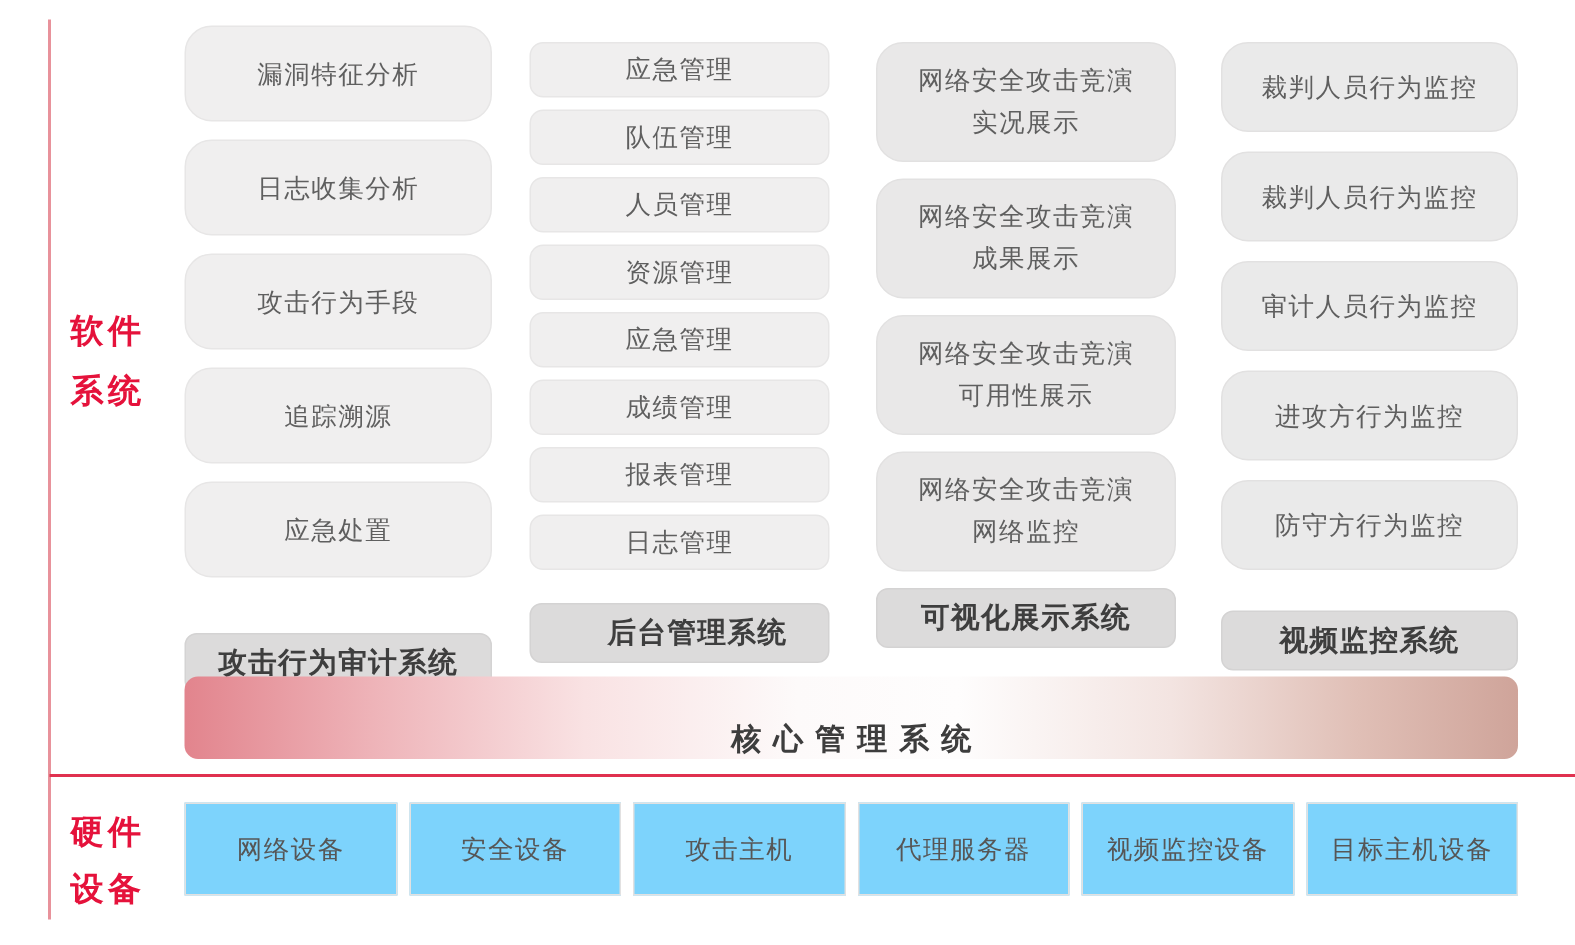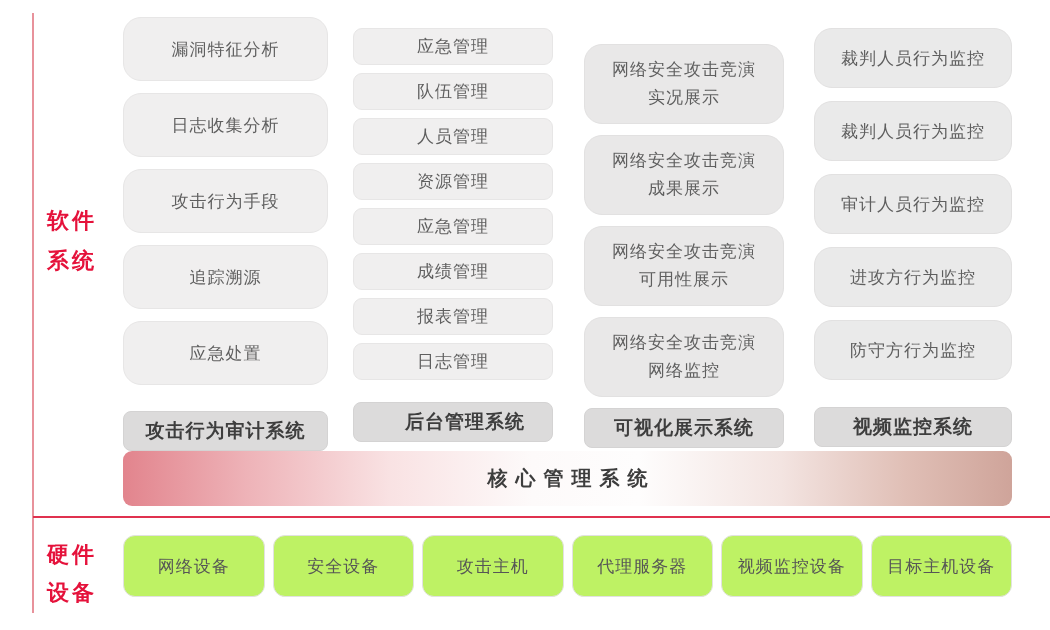--- a/index.html
+++ b/index.html
@@ -14,58 +14,58 @@
   .section-label{
     position:absolute;left:47px;width:64px;color:#e5123b;font-weight:bold;
     font-size:22px;line-height:40px;letter-spacing:3px;white-space:pre-line;text-align:left;
   }
   .label-software{top:201px;}
   .label-hardware{top:536px;line-height:38px;}
   
   .col{position:absolute;display:flex;flex-direction:column;}
   .col1{left:123px;top:17px;width:205px;gap:12px;}
   .col2{left:353px;top:28px;width:200px;gap:8px;}
-  .col3{left:584px;top:44px;width:200px;gap:11px;}
+  .col3{left:584px;top:28px;width:200px;gap:11px;}
   .col4{left:814px;top:28px;width:198px;gap:13px;}
   .item{
     display:flex;align-items:center;justify-content:center;text-align:center;
     background:#f0efef;border:1px solid #e7e6e6;border-radius:18px;
     color:#5f5f5f;font-size:17px;letter-spacing:1px;
   }
   .col1 .item{height:64px;}
   .col2 .item{height:37px;border-radius:9px;}
   .col3 .item{height:80px;background:#e9e8e8;border-color:#e2e1e1;white-space:pre-line;line-height:28px;}
   .col4 .item{height:60px;background:#eaeaea;border-color:#e2e1e1;}
   .col-header{
     display:flex;align-items:center;justify-content:center;text-align:center;
     height:40px;border-radius:8px;background:#dcdbdb;border:1px solid #d4d3d3;
     color:#3e3e3e;font-size:19px;font-weight:bold;letter-spacing:1px;
   }
-  .col1 .col-header{margin-top:14px;}
+  .col1 .col-header{margin-top:25px;}
   .col2 .col-header{margin-top:14px;padding-left:24px;}
   .col3 .col-header{}
   .col4 .col-header{margin-top:14px;}
   
   .core-band{
     position:absolute;left:123px;top:451px;width:889px;height:55px;border-radius:9px;
     background:linear-gradient(to right,
       #e2848d 0%, #eeb3b8 14%, #f9e2e3 30%, #fdfafa 46%, #fefdfd 58%,
       #f3e4e1 74%, #e0bfb6 88%, #cfa49a 100%);
-    display:flex;align-items:center;justify-content:center;
+    display:flex;align-items:flex-end;justify-content:center;
   }
   .core-band .core-title{
     color:#3d3d3d;font-size:20px;font-weight:bold;letter-spacing:8px;text-indent:8px;
   }
   
   .hdivider{position:absolute;left:33px;top:516px;width:1017px;height:2px;background:#e0314f;}
   
   .hw-row{position:absolute;left:123px;top:535px;width:889px;height:62px;display:flex;gap:8px;}
   .hw-item{
     flex:1;display:flex;align-items:center;justify-content:center;text-align:center;
-    background:#bef264;border:1px solid #e2e1e1;border-radius:12px;
+    background:#7dd3fc;border:1px solid #e2e1e1;border-radius:0;
     color:#565656;font-size:17px;letter-spacing:1px;
   }
 </style>
 </head>
 <body>
 
 <div class="stage">
 
   <div class="vline"></div>
 

